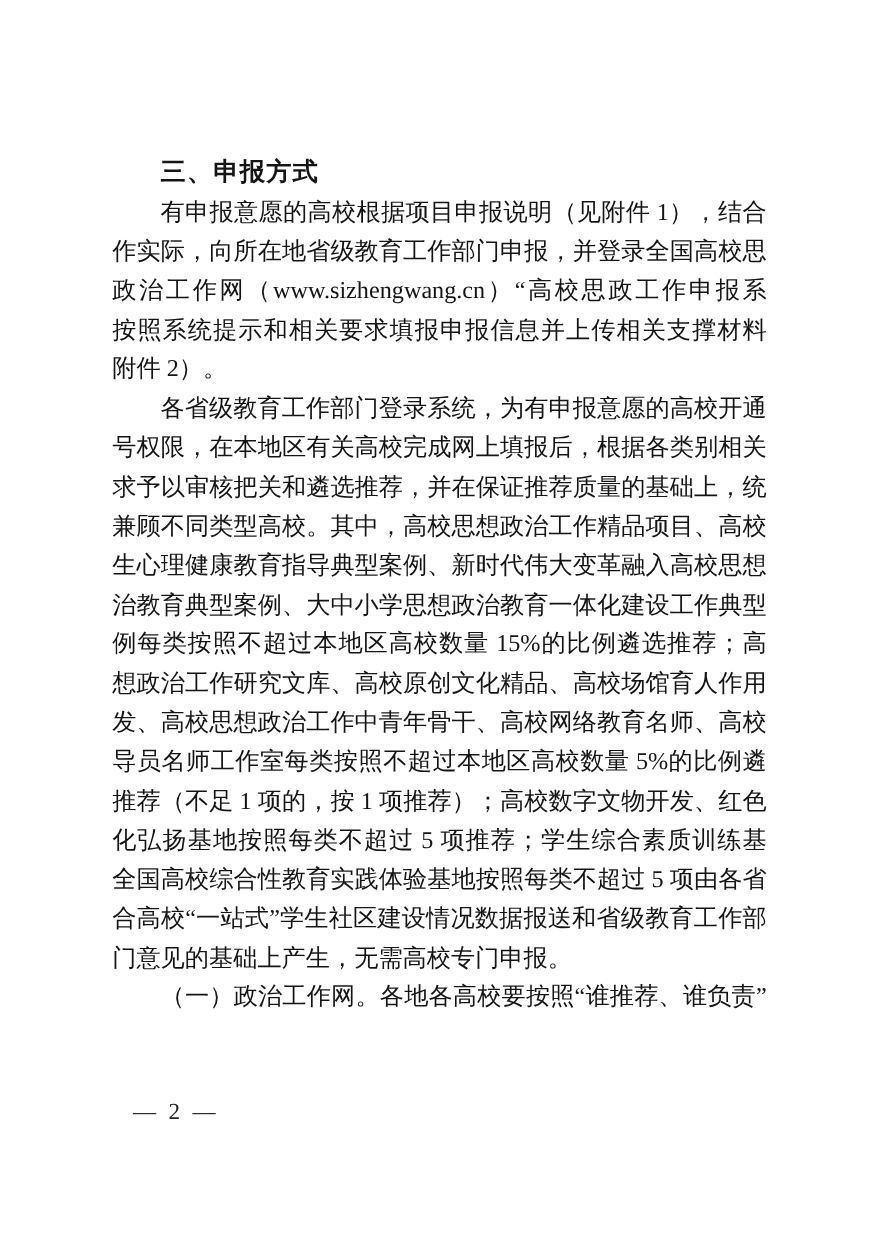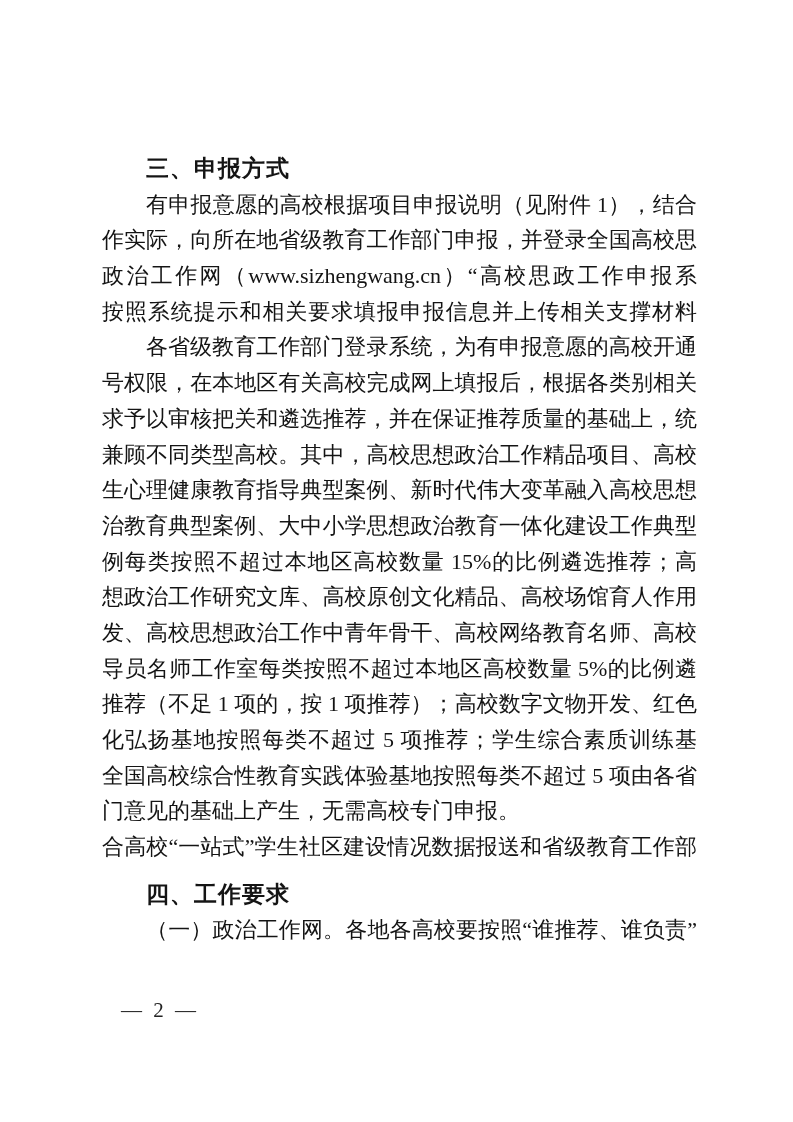--- a/index.html
+++ b/index.html
@@ -34,21 +34,20 @@
     text-align-last: justify;
   }
   .indent {
     text-indent: 44px;
   }
   .hd {
     font-family: "Liberation Sans", "DejaVu Sans", sans-serif;
     font-weight: 700;
     font-size: 23px;
     letter-spacing: 1px;
-    margin-top: 12px;
   }
   .kai {
     
     font-style: normal;
   }
   .page-number {
     position: absolute;
     left: 121px;
     top: 997px;
     font-size: 21px;
@@ -62,37 +61,37 @@
 
 <div class="page">
   <div class="content">
 
     <div class="ln hd indent">三、申报方式</div>
 
     <div class="ln just indent">有申报意愿的高校根据项目申报说明（见附件 1），结合工</div>
     <div class="ln just">作实际，向所在地省级教育工作部门申报，并登录全国高校思想</div>
     <div class="ln just">政治工作网（www.sizhengwang.cn）“高校思政工作申报系统”，</div>
     <div class="ln just">按照系统提示和相关要求填报申报信息并上传相关支撑材料（见</div>
+    <div class="ln">附件 2）。</div>
 
     <div class="ln just indent">各省级教育工作部门登录系统，为有申报意愿的高校开通账</div>
     <div class="ln just">号权限，在本地区有关高校完成网上填报后，根据各类别相关要</div>
     <div class="ln just">求予以审核把关和遴选推荐，并在保证推荐质量的基础上，统筹</div>
     <div class="ln just">兼顾不同类型高校。其中，高校思想政治工作精品项目、高校学</div>
     <div class="ln just">生心理健康教育指导典型案例、新时代伟大变革融入高校思想政</div>
     <div class="ln just">治教育典型案例、大中小学思想政治教育一体化建设工作典型案</div>
     <div class="ln just">例每类按照不超过本地区高校数量 15%的比例遴选推荐；高校思</div>
     <div class="ln just">想政治工作研究文库、高校原创文化精品、高校场馆育人作用开</div>
     <div class="ln just">发、高校思想政治工作中青年骨干、高校网络教育名师、高校辅</div>
     <div class="ln just">导员名师工作室每类按照不超过本地区高校数量 5%的比例遴选</div>
     <div class="ln just">推荐（不足 1 项的，按 1 项推荐）；高校数字文物开发、红色文</div>
     <div class="ln just">化弘扬基地按照每类不超过 5 项推荐；学生综合素质训练基地、</div>
     <div class="ln just">全国高校综合性教育实践体验基地按照每类不超过 5 项由各省级</div>
+    <div class="ln just">合高校“一站式”学生社区建设情况数据报送和省级教育工作部</div>
     <div class="ln">门意见的基础上产生，无需高校专门申报。</div>
-    <div class="ln just">合高校“一站式”学生社区建设情况数据报送和省级教育工作部</div>
 
-    <div class="ln hd indent">四、工作要求</div>
 
     <div class="ln just indent"><span class="kai">（一）政治工作网。</span><span>各地各高校要按照“谁推荐、谁负责”</span></div>
 
   </div>
 
   <div class="page-number">— 2 —</div>
 </div>
 
 </body></html>

